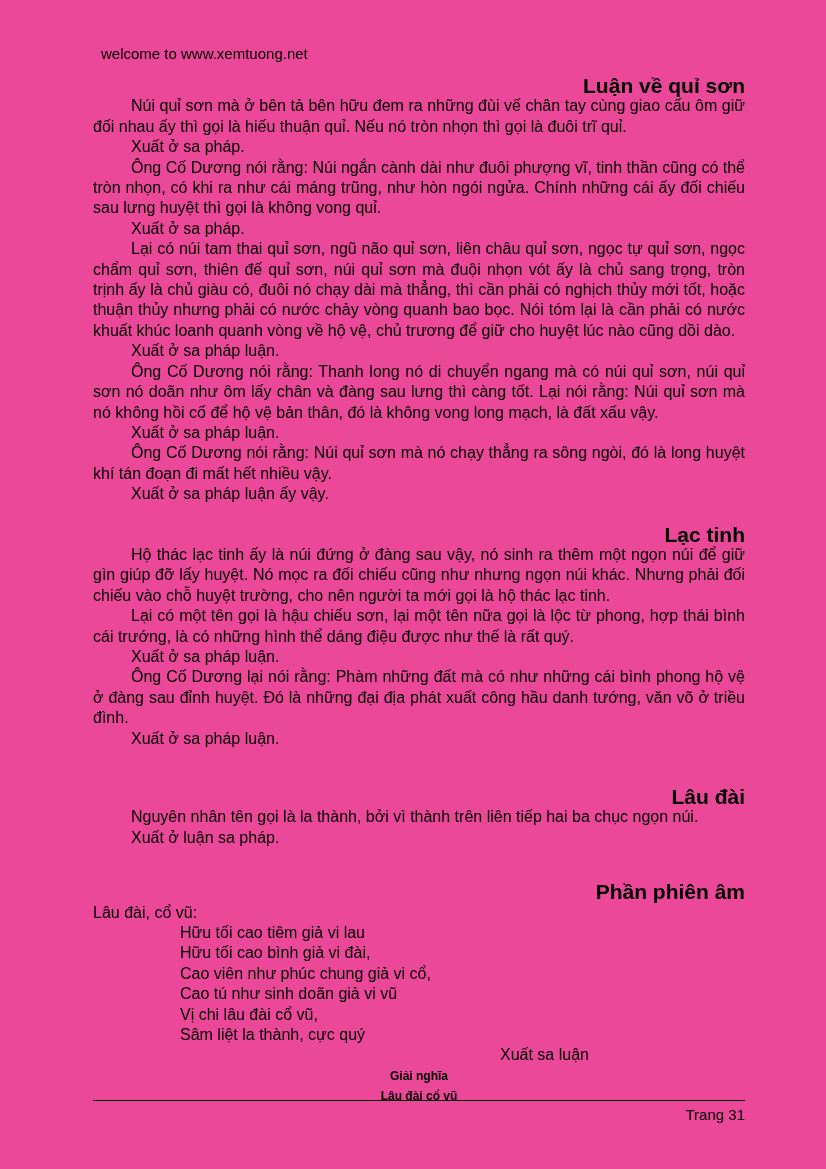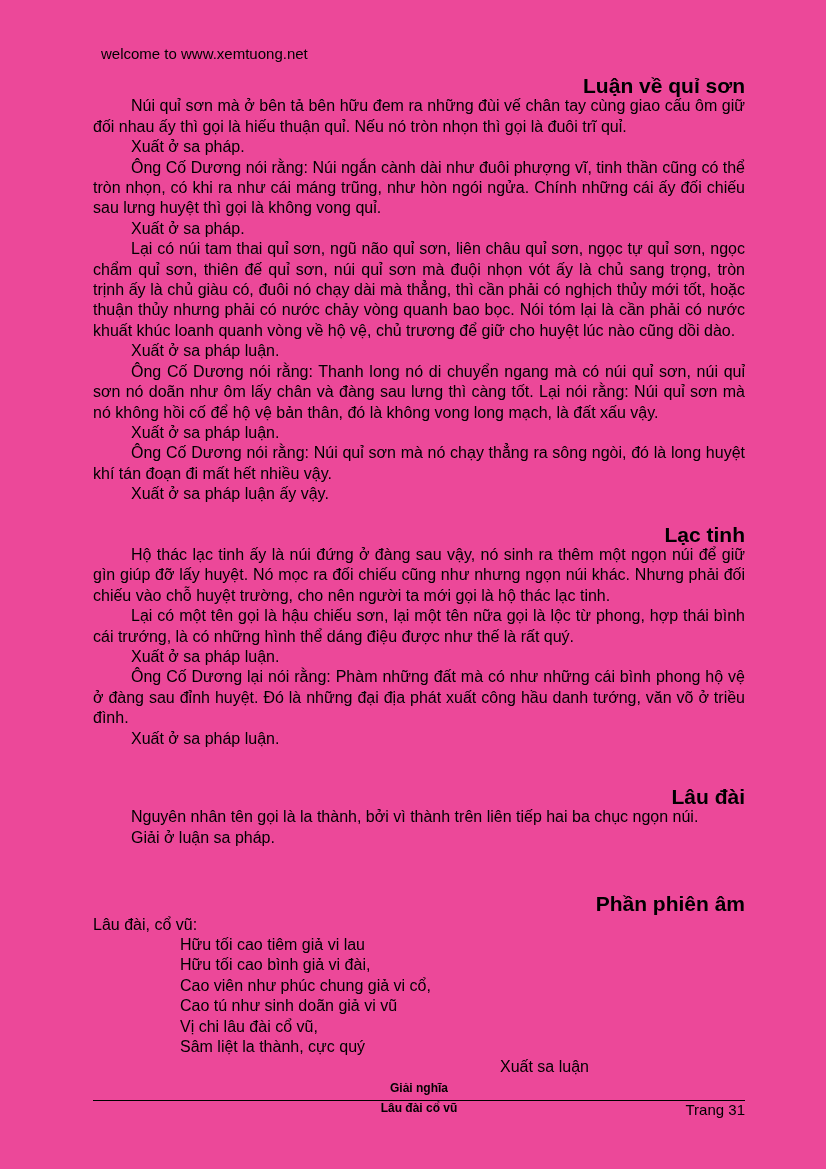--- a/index.html
+++ b/index.html
@@ -27,21 +27,21 @@
   .section-title {
     font-size: 21px;
     font-weight: bold;
     text-align: right;
     line-height: 20.4px;
     margin: 0;
   }
   .mt-first { margin-top: 13px; }
   .mt-sm { margin-top: 20px; }
   .mt-md { margin-top: 38px; }
-  .mt-lg { margin-top: 46px; }
+  .mt-lg { margin-top: 34px; }
   .mt-xl { margin-top: 36px; }
   .body-par {
     font-size: 16px;
     line-height: 20.4px;
     text-align: justify;
     text-indent: 38px;
     margin: 0;
   }
   .lead-line {
     font-size: 16px;
@@ -68,20 +68,21 @@
   }
   .page-footer {
     position: absolute;
     left: 93px;
     top: 1100px;
     width: 652px;
     border-top: 1px solid #000000;
     text-align: right;
     font-size: 15px;
     line-height: 18px;
+    padding-top: 5px;
   }
 </style>
 </head>
 <body>
 
 <div class="page">
   <div class="content">
 
     <p class="site-header">welcome to www.xemtuong.net</p>
 
@@ -99,21 +100,21 @@
 
     <h2 class="section-title mt-sm">Lạc tinh</h2>
     <p class="body-par">Hộ thác lạc tinh ấy là núi đứng ở đàng sau vậy, nó sinh ra thêm một ngọn núi để giữ gìn giúp đỡ lấy huyệt. Nó mọc ra đối chiếu cũng như nhưng ngọn núi khác. Nhưng phải đối chiếu vào chỗ huyệt trường, cho nên người ta mới gọi là hộ thác lạc tinh.</p>
     <p class="body-par">Lại có một tên gọi là hậu chiếu sơn, lại một tên nữa gọi là lộc từ phong, hợp thái bình cái trướng, là có những hình thể dáng điệu được như thế là rất quý.</p>
     <p class="body-par">Xuất ở sa pháp luận.</p>
     <p class="body-par">Ông Cố Dương lại nói rằng: Phàm những đất mà có như những cái bình phong hộ vệ ở đàng sau đỉnh huyệt. Đó là những đại địa phát xuất công hầu danh tướng, văn võ ở triều đình.</p>
     <p class="body-par">Xuất ở sa pháp luận.</p>
 
     <h2 class="section-title mt-md">Lâu đài</h2>
     <p class="body-par">Nguyên nhân tên gọi là la thành, bởi vì thành trên liên tiếp hai ba chục ngọn núi.</p>
-    <p class="body-par">Giải ở luận sa pháp.</p>
+    <p class="body-par">Xuất ở luận sa pháp.</p>
 
     <h2 class="section-title mt-lg">Phần phiên âm</h2>
     <p class="lead-line">Lâu đài, cổ vũ:</p>
     <div class="poem">
       <p class="poem-line">Hữu tối cao tiêm giả vi lau</p>
       <p class="poem-line">Hữu tối cao bình giả vi đài,</p>
       <p class="poem-line">Cao viên như phúc chung giả vi cổ,</p>
       <p class="poem-line">Cao tú như sinh doãn giả vi vũ</p>
       <p class="poem-line">Vị chi lâu đài cổ vũ,</p>
       <p class="poem-line">Sâm liệt la thành, cực quý</p>

